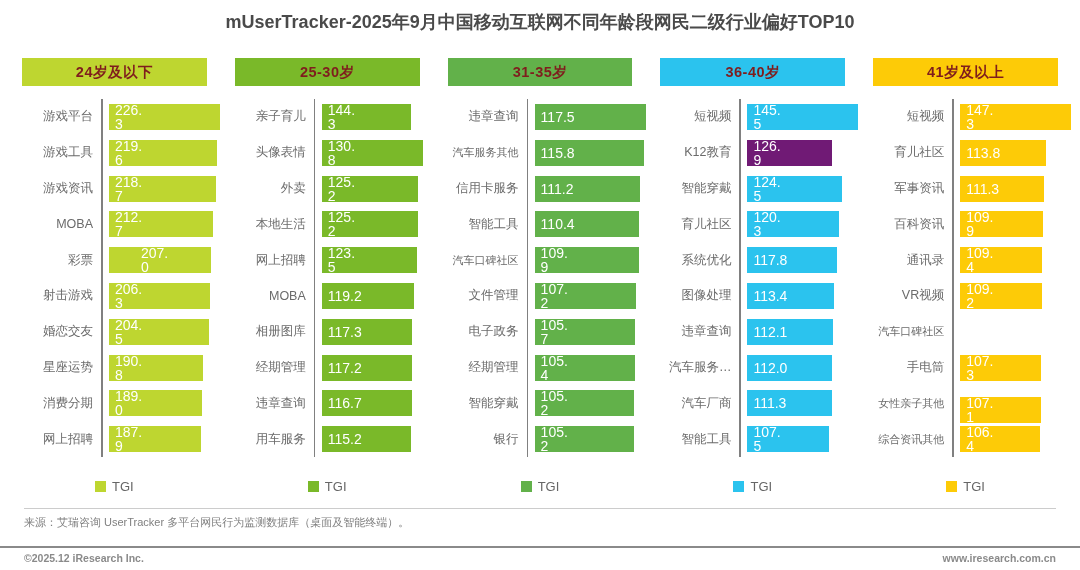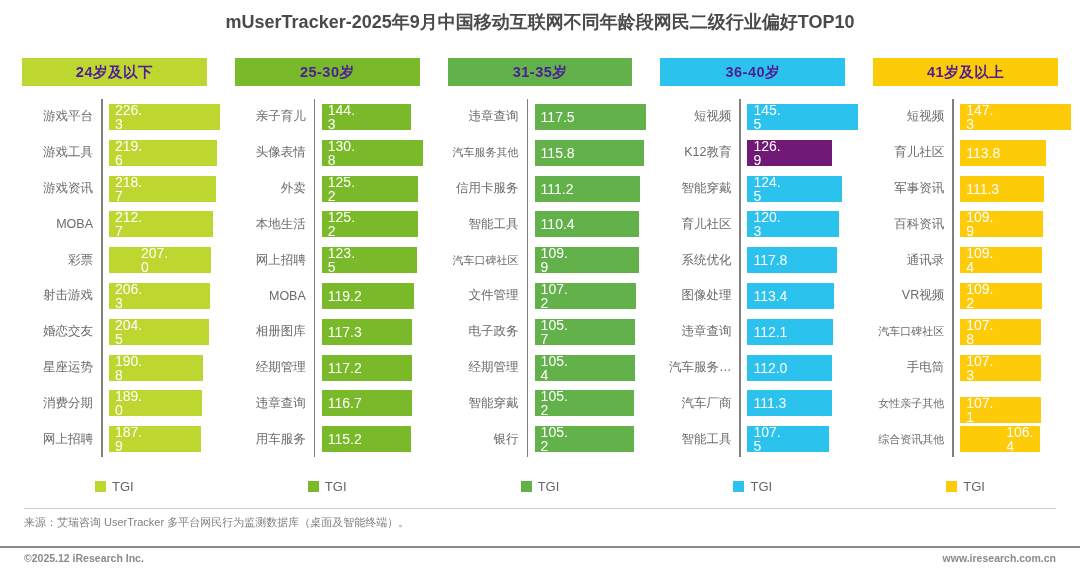--- a/index.html
+++ b/index.html
@@ -25,21 +25,21 @@
   }
   .col {
     width: 212.8px; height: 100%;
     display: flex; flex-direction: column; align-items: stretch;
     position: relative;
   }
 
   .col-header {
     height: 28px; margin: 3px 14px 0 14px;
     display: flex; align-items: center; justify-content: center;
-    color: #4c1d95; font-size: 14.5px; font-weight: bold;
+    color: #7f1d1d; font-size: 14.5px; font-weight: bold;
     letter-spacing: 0.5px;
   }
 
   .rows {
     position: relative;
     margin-top: 13px;
     height: 358px;
     padding-left: 8px;
   }
   .axis-line {
@@ -508,46 +508,41 @@
           <div class="row">
             <div class="row-label">VR视频</div>
             <div class="bar-wrap">
               <div class="bar" style="background: rgb(253, 203, 7); width: 82px;">
                 <span class="bar-value">109.2</span>
               </div>
             </div>
           </div>
           <div class="row">
             <div class="row-label small">汽车口碑社区</div>
-            <div class="bar-wrap">
-              <div class="bar" style="background: rgb(253, 203, 7); width: 81px;">
-                <span class="bar-value">107.8</span>
-              </div>
-            </div>
           </div>
           <div class="row">
             <div class="row-label">手电筒</div>
             <div class="bar-wrap">
               <div class="bar" style="background: rgb(253, 203, 7); width: 81px;">
                 <span class="bar-value">107.3</span>
               </div>
             </div>
           </div>
           <div class="row">
             <div class="row-label small">女性亲子其他</div>
             <div class="bar-wrap">
               <div class="bar" style="background: rgb(253, 203, 7); width: 81px; margin-top: 12px;">
                 <span class="bar-value">107.1</span>
               </div>
             </div>
           </div>
           <div class="row">
             <div class="row-label small">综合资讯其他</div>
             <div class="bar-wrap">
-              <div class="bar" style="background: rgb(253, 203, 7); width: 80px; justify-content: flex-end;">
+              <div class="bar" style="background: rgb(253, 203, 7); width: 80px;">
                 <span class="bar-value">106.4</span>
               </div>
             </div>
           </div>
         </div>
       </div>
     </div>
 
   <div class="legend-row">
       <div class="legend-cell">

